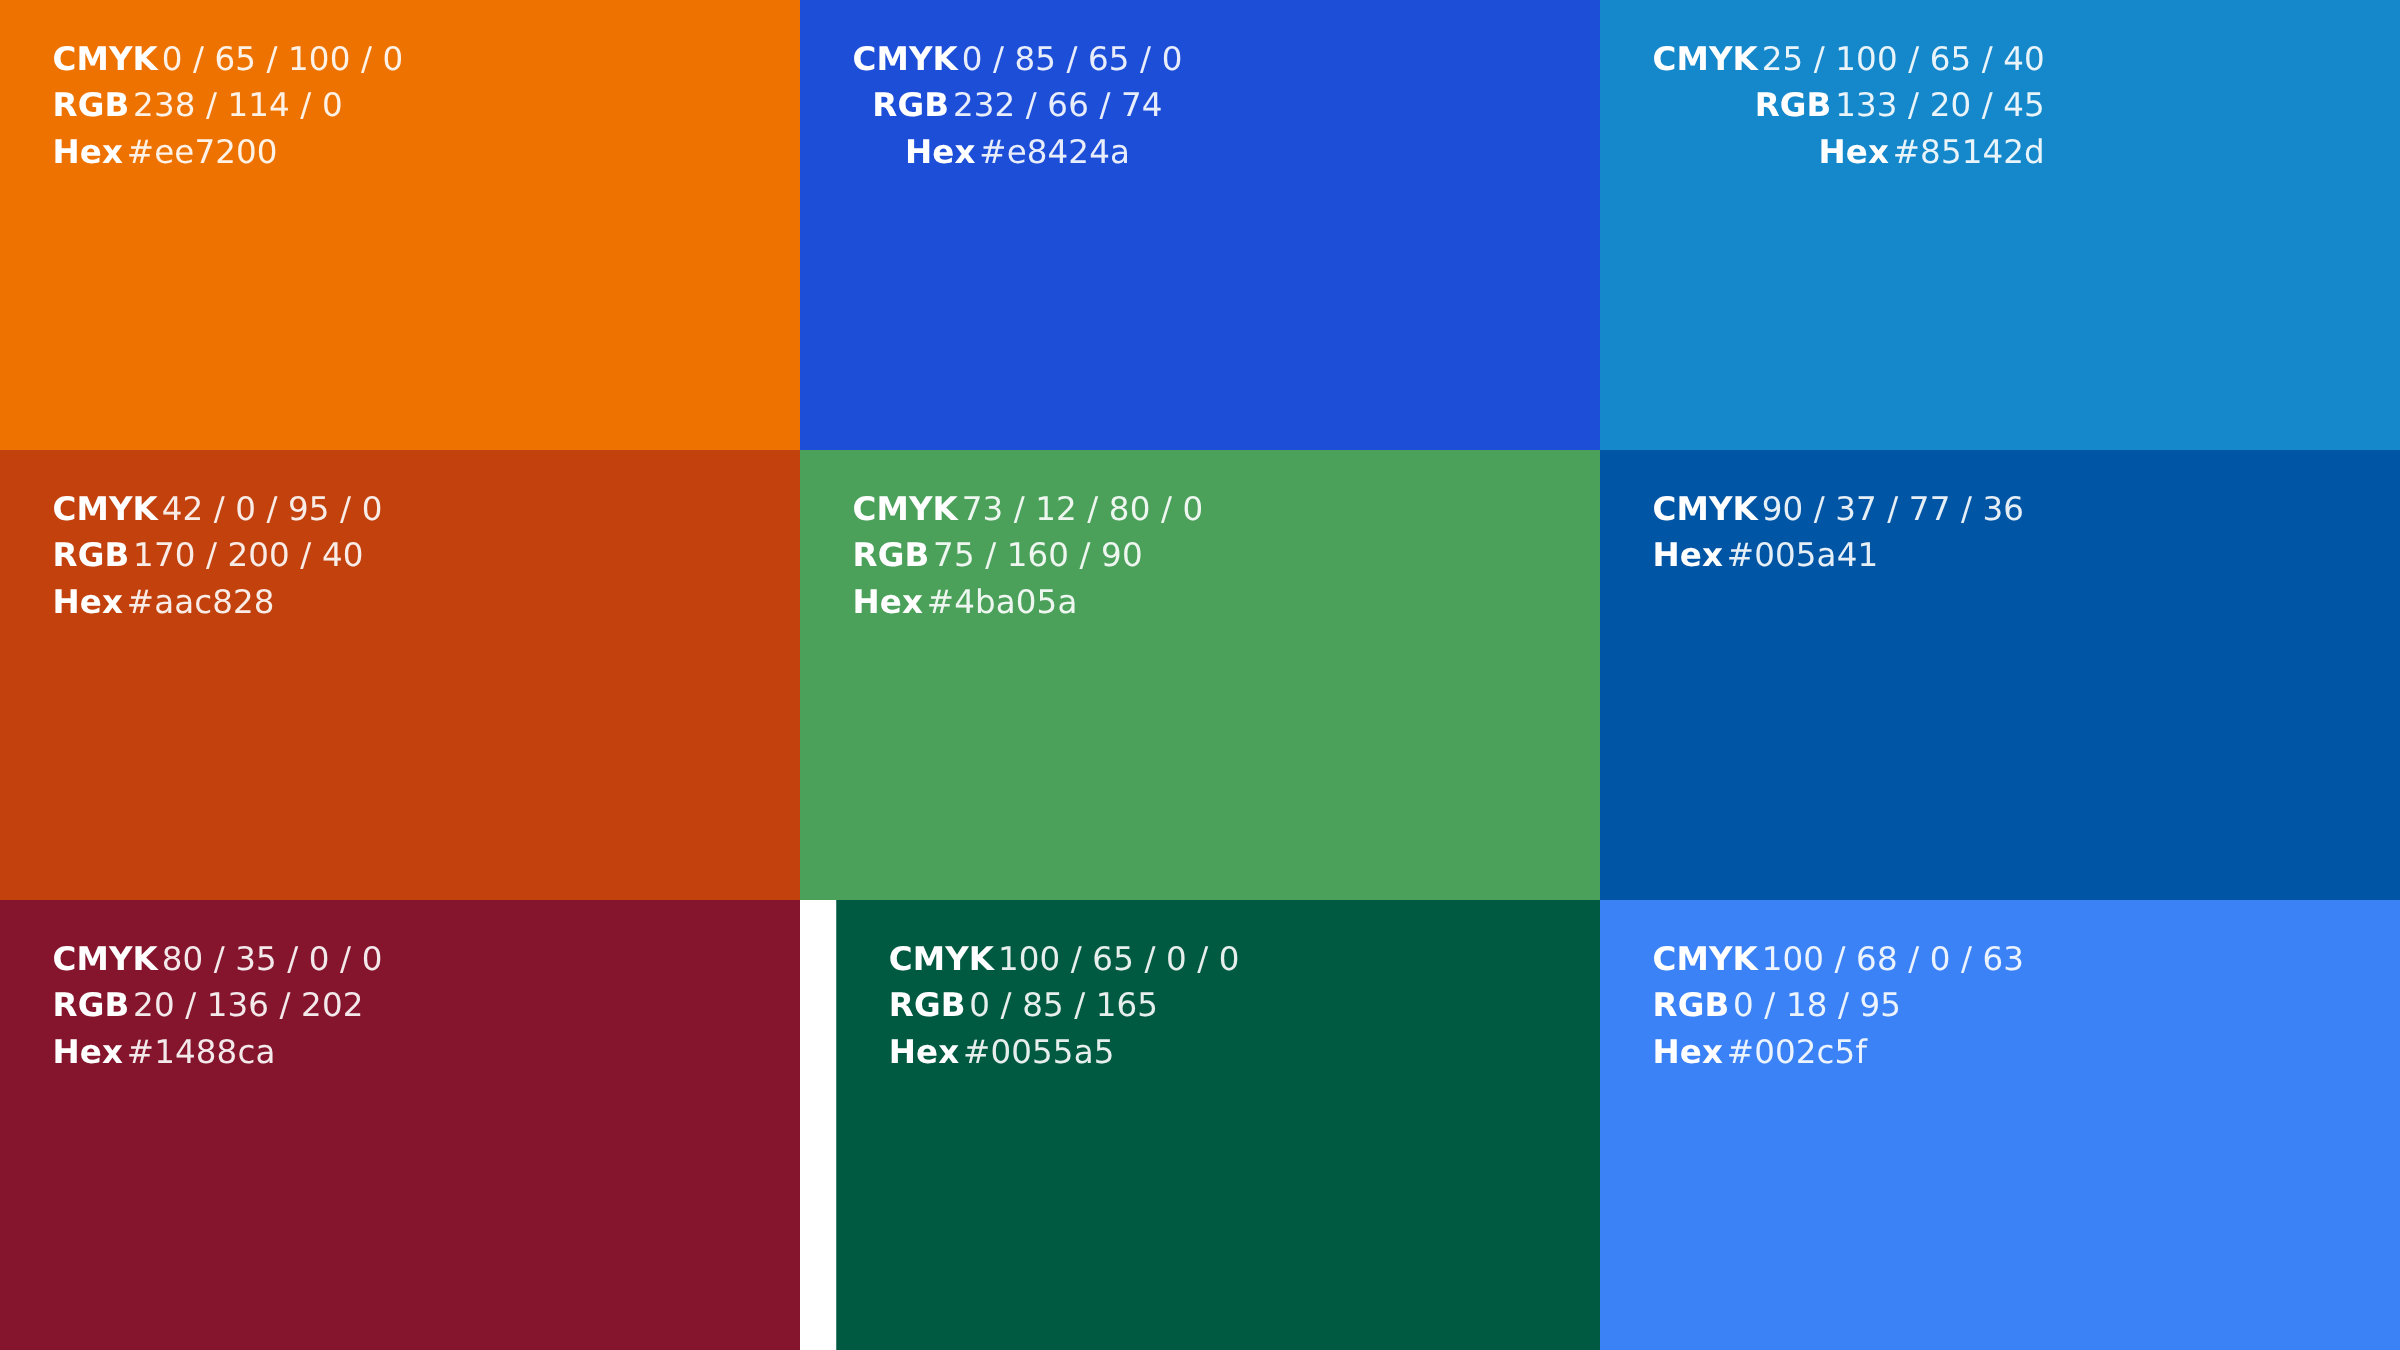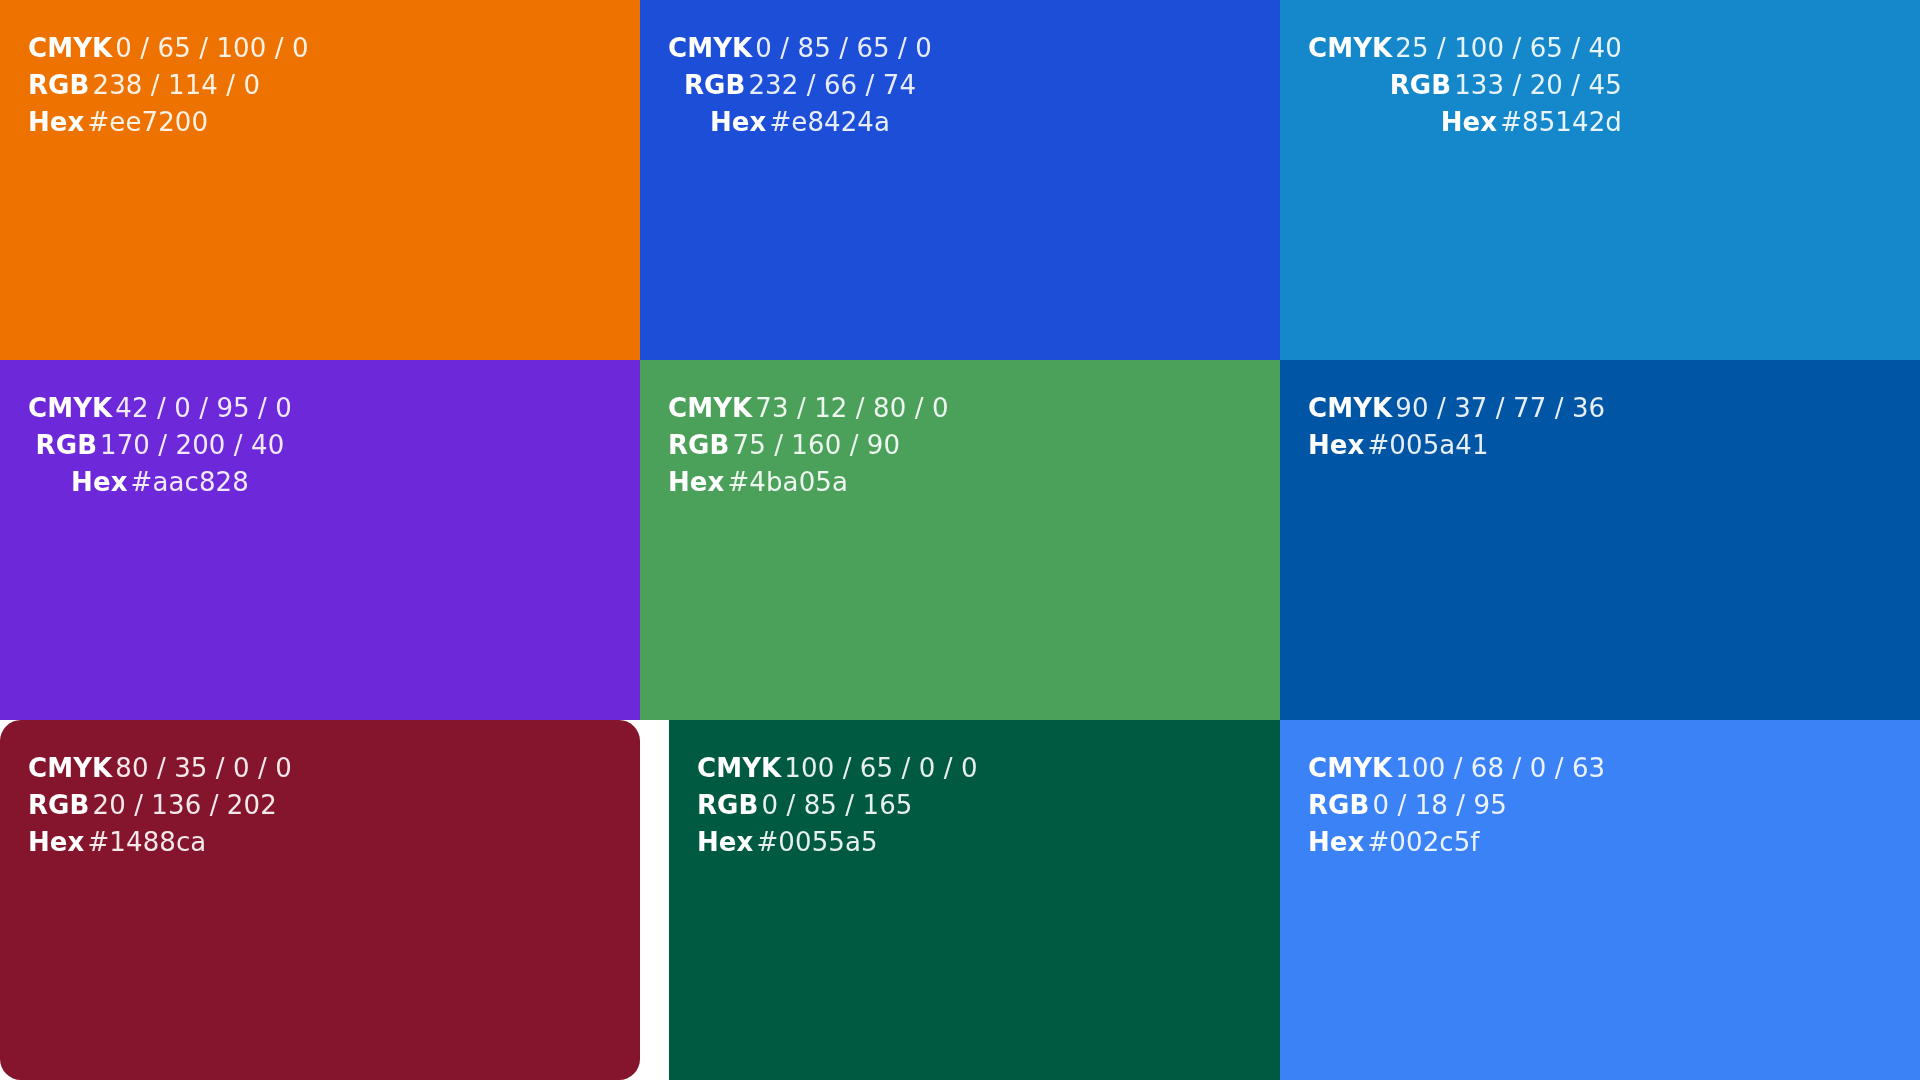--- a/index.html
+++ b/index.html
@@ -26,21 +26,21 @@
 
   .swatch {
     position: relative;
     width: 640px;
     height: 360px;
     overflow: hidden;
   }
 
   .swatch-info {
     position: absolute;
-    left: 28px;
+    left: 42px;
     top: 30px;
     line-height: 1.43;
     white-space: nowrap;
   }
 
   .info-row {
     font-size: 26px;
     color: rgba(255, 255, 255, 0.88);
     font-weight: 400;
     letter-spacing: 0.1px;
@@ -97,21 +97,21 @@
       </div>
       <div class="info-row">
         <span class="info-label">RGB</span><span class="info-value">133 / 20 / 45</span>
       </div>
       <div class="info-row">
         <span class="info-label">Hex</span><span class="info-value">#85142d</span>
       </div>
     </div>
   </div>
 
-  <div class="swatch" style="background-color: #6d28d9; text-align: center;">
+  <div class="swatch" style="background-color: #c2410c;">
     <div class="swatch-info">
       <div class="info-row">
         <span class="info-label">CMYK</span><span class="info-value">42 / 0 / 95 / 0</span>
       </div>
       <div class="info-row">
         <span class="info-label">RGB</span><span class="info-value">170 / 200 / 40</span>
       </div>
       <div class="info-row">
         <span class="info-label">Hex</span><span class="info-value">#aac828</span>
       </div>
@@ -136,21 +136,21 @@
     <div class="swatch-info">
       <div class="info-row">
         <span class="info-label">CMYK</span><span class="info-value">90 / 37 / 77 / 36</span>
       </div>
       <div class="info-row">
         <span class="info-label">Hex</span><span class="info-value">#005a41</span>
       </div>
     </div>
   </div>
 
-  <div class="swatch" style="background-color: rgb(133, 20, 45); border-radius: 21px;">
+  <div class="swatch" style="background-color: rgb(133, 20, 45);">
     <div class="swatch-info">
       <div class="info-row">
         <span class="info-label">CMYK</span><span class="info-value">80 / 35 / 0 / 0</span>
       </div>
       <div class="info-row">
         <span class="info-label">RGB</span><span class="info-value">20 / 136 / 202</span>
       </div>
       <div class="info-row">
         <span class="info-label">Hex</span><span class="info-value">#1488ca</span>
       </div>

